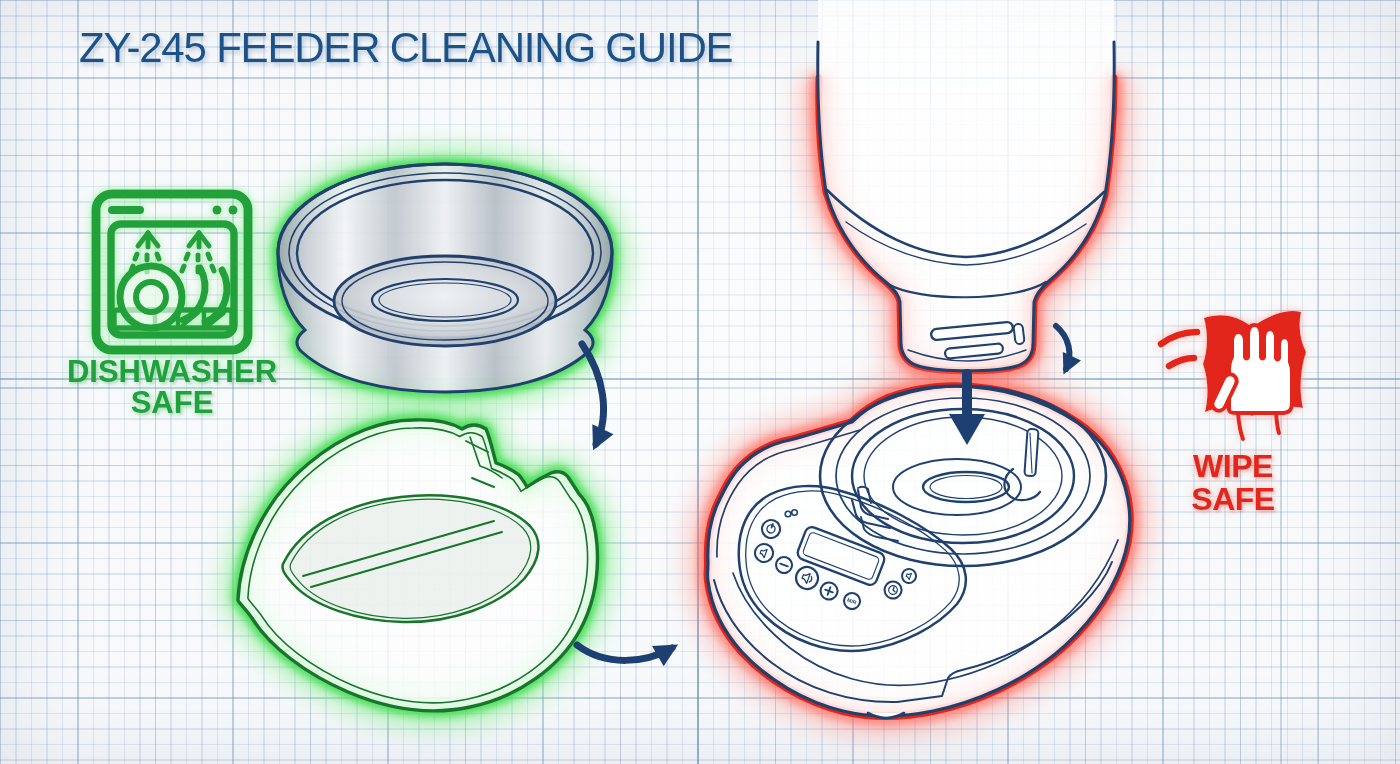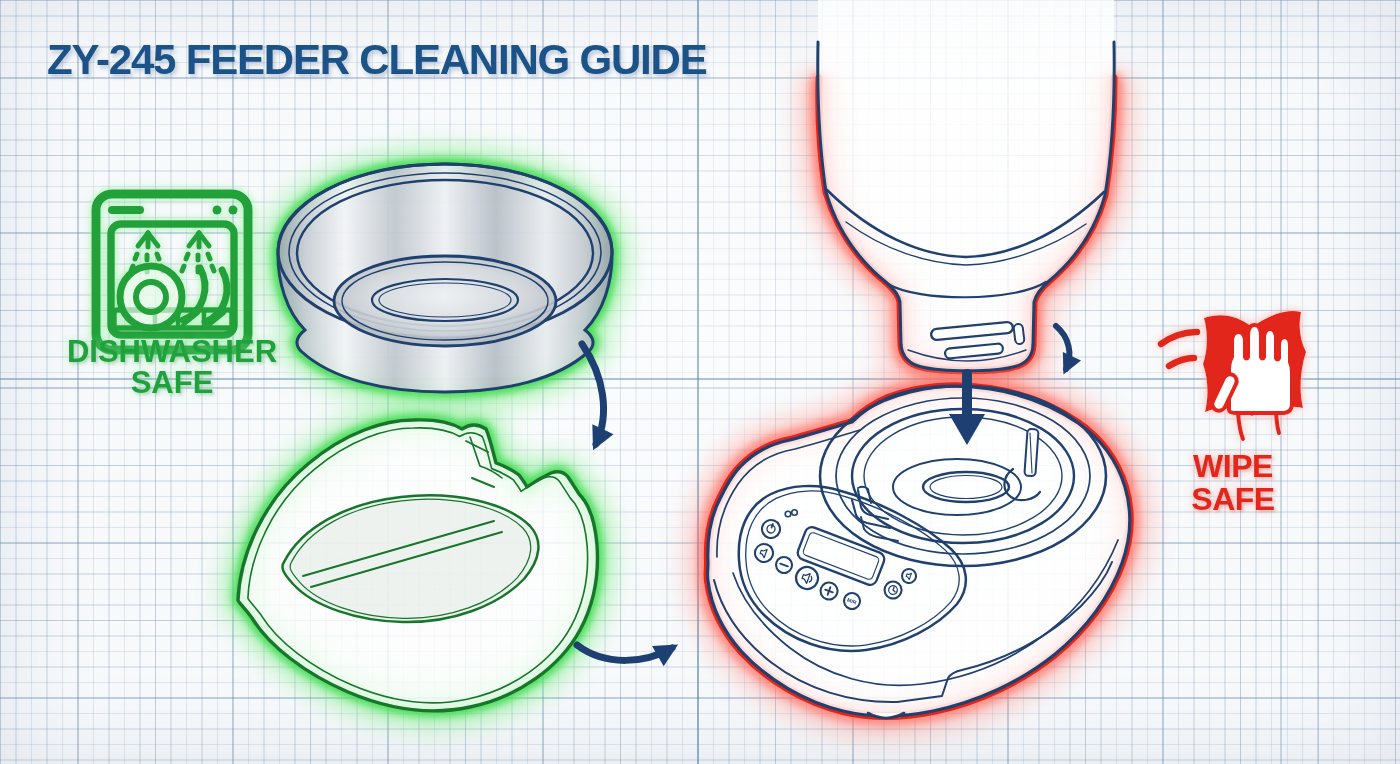--- a/index.html
+++ b/index.html
@@ -11,26 +11,26 @@
       repeating-linear-gradient(to right, rgba(88,128,172,.16) 0 1px, transparent 1px 15.5px),
       repeating-linear-gradient(to bottom, rgba(88,128,172,.16) 0 1px, transparent 1px 15.5px),
       repeating-linear-gradient(to right, rgba(70,110,158,.20) 0 1px, transparent 1px 77.5px),
       repeating-linear-gradient(to bottom, rgba(70,110,158,.20) 0 1px, transparent 1px 77.5px);
     box-shadow:inset 0 0 90px rgba(120,140,165,.18);
   }
   .vignette{position:absolute;inset:0;pointer-events:none;
     background:radial-gradient(ellipse at 50% 42%, rgba(255,255,255,.5), rgba(255,255,255,0) 62%);}
   svg.art{position:absolute;left:0;top:0;}
   .title{
-    position:absolute;left:47px;top:36px;
-    font-size:42px;font-weight:bold;letter-spacing:-1.2px;color:#1b5287;
-    text-shadow:2px 3px 4px rgba(90,120,160,.35);white-space:nowrap;
+    position:absolute;left:47px;top:24px;
+    font-size:42px;font-weight:normal;letter-spacing:-1.2px;color:#1b5287;
+    text-shadow:2px 3px 4px rgba(90,120,160,.35);white-space:nowrap;padding-left:32px;
   }
   .label-green{
-    position:absolute;left:41px;top:336px;width:262px;text-align:center;
+    position:absolute;left:41px;top:356px;width:262px;text-align:center;
     font-size:31px;font-weight:bold;line-height:31px;color:#1fa23c;letter-spacing:0;
     text-shadow:0 0 10px rgba(140,240,160,.6), 2px 2px 3px rgba(20,90,40,.22);
   }
   .label-red{
     position:absolute;left:1133px;top:450px;width:200px;text-align:center;
     font-size:32px;font-weight:bold;line-height:33px;color:#e3251b;letter-spacing:-0.5px;
     text-shadow:0 0 9px rgba(255,130,118,.5), 2px 2px 3px rgba(150,30,20,.2);
   }
 </style>
 </head>

